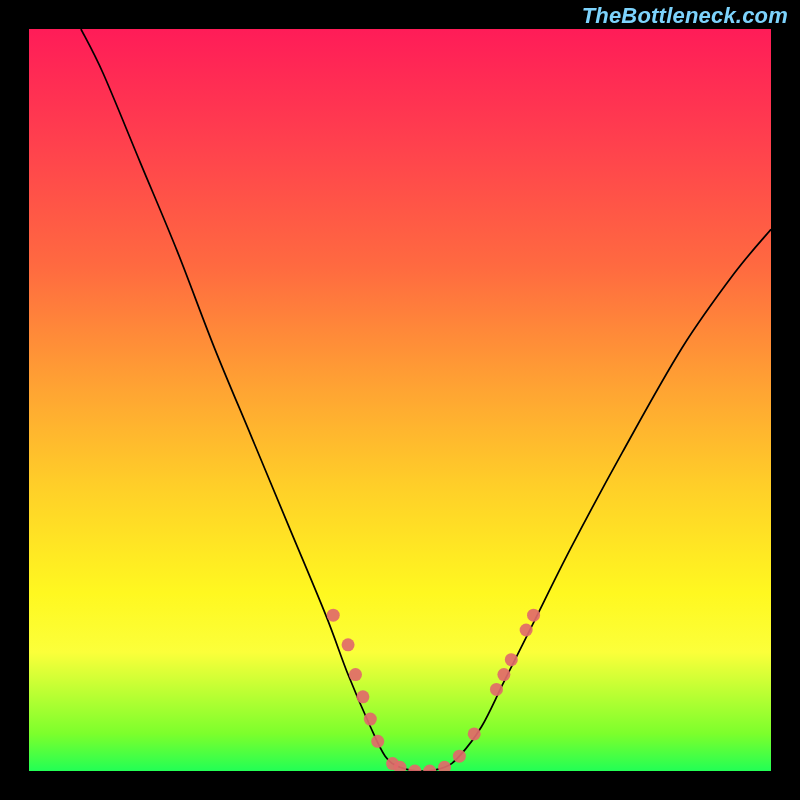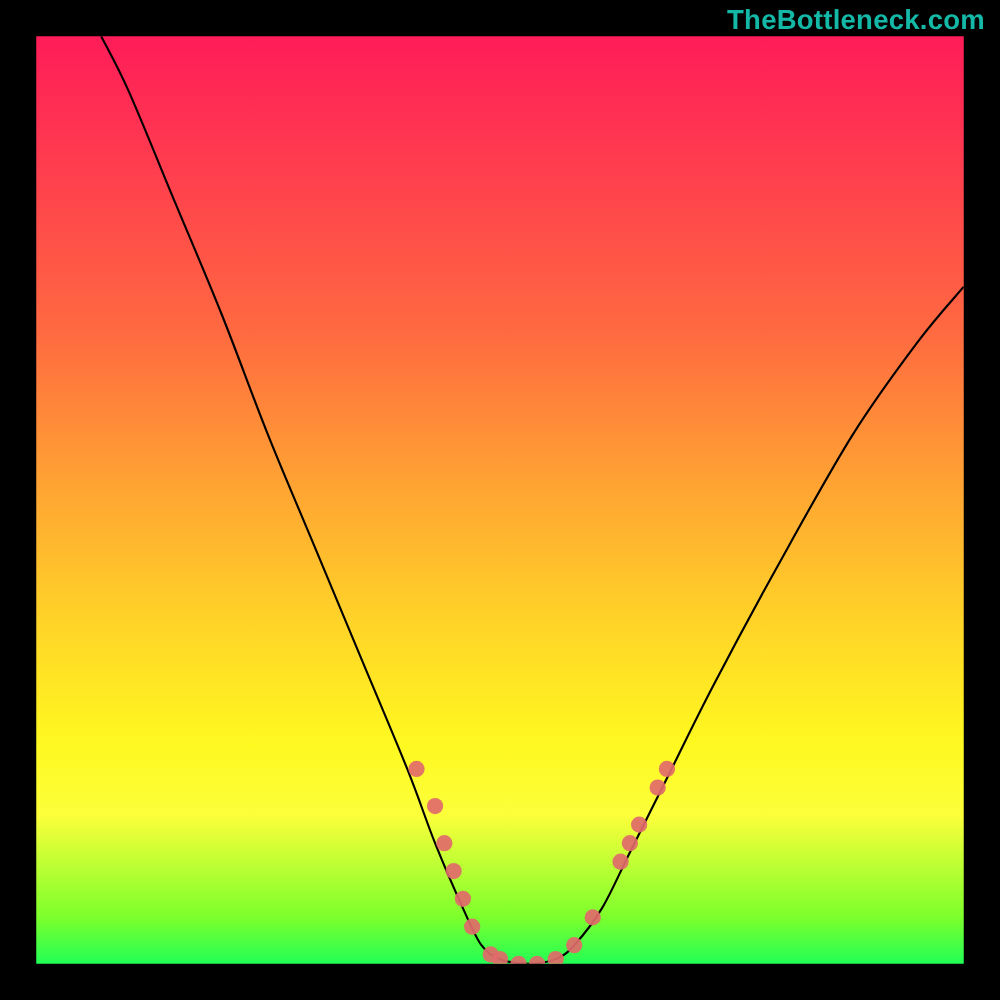--- a/index.html
+++ b/index.html
@@ -55,23 +55,24 @@
     fill: #e16a6a;
     stroke: none;
     opacity: 0.92;
   }
   .watermark {
     position: absolute;
     top: 3px;
     right: 12px;
     font-size: 22px;
     font-weight: 600;
-    color: #14b8a6;
+    color: #7dd3fc;
     letter-spacing: 0.2px;
     user-select: none;
+    font-style: italic;
   }
 </style>
 </head>
 <body>
 
 <div class="stage">
 
   <div class="watermark">TheBottleneck.com</div>
 
   <div class="plot-frame">

